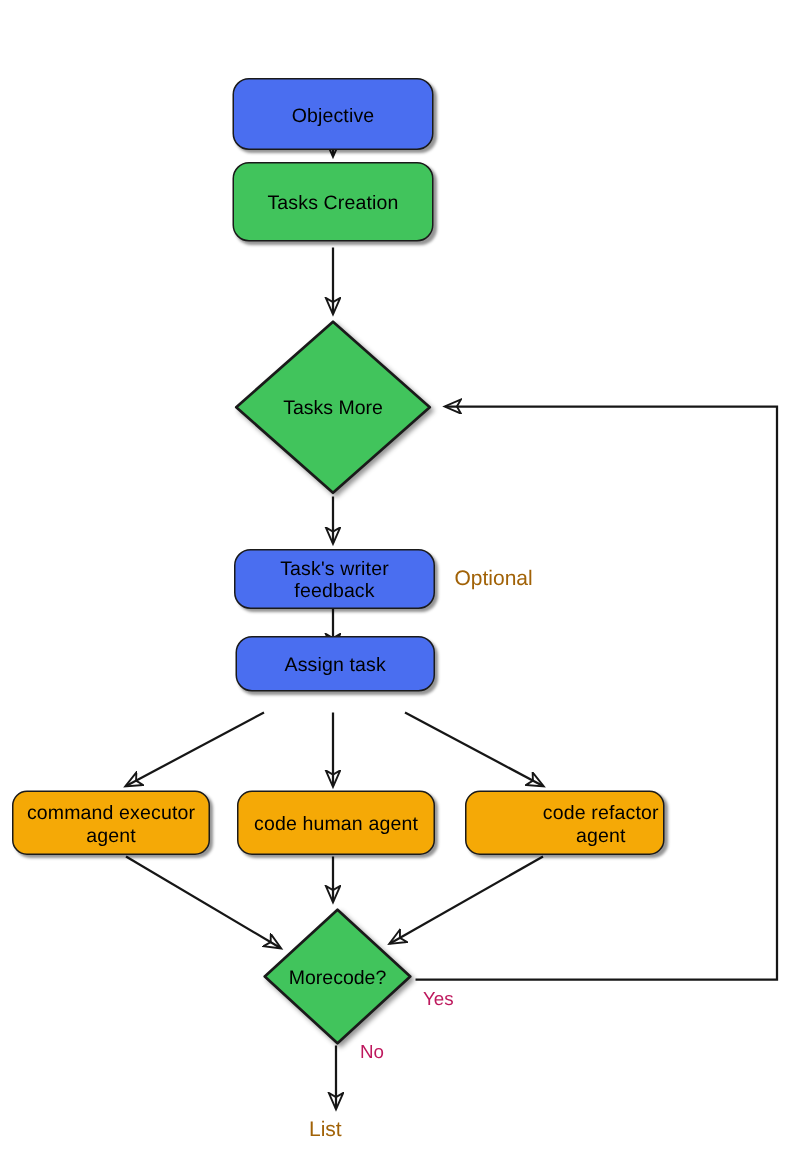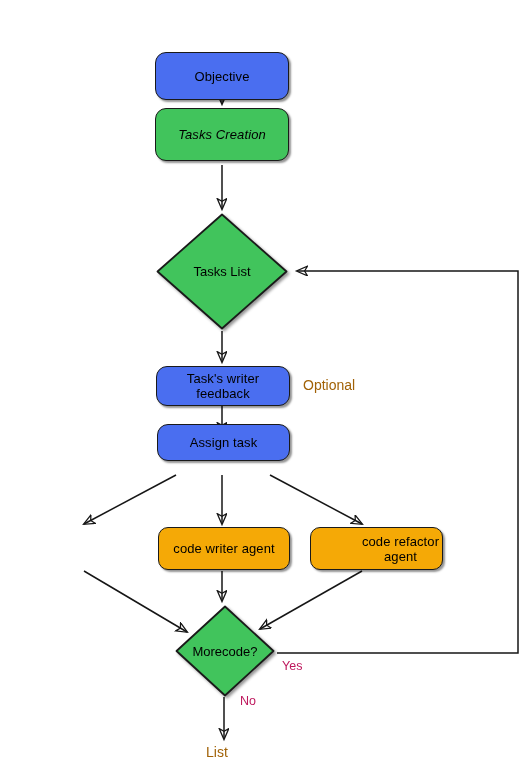--- a/index.html
+++ b/index.html
@@ -120,45 +120,49 @@
       <line x1="224" y1="697" x2="224" y2="739" marker-end="url(#ah)"></line>
 
       <path d="M 277 653 L 518 653 L 518 271 L 297 271" marker-end="url(#ah)"></path>
     </g>
   </svg>
 
   <div class="node box blue" style="left:155px; top:10px; width:134px; height:48px;margin-top:42px;">
     <span>Objective</span>
   </div>
 
-  <div class="node box green" style="left:155px; top:108px; width:134px; height:53px;font-style:italic;">
+  <div class="node box green" style="left:155px; top:108px; width:134px; height:53px;">
     <span>Tasks Creation</span>
   </div>
 
   <div class="diamond-wrap" style="left:155px; top:212px; width:134px; height:119px;">
     <svg width="134" height="119" viewBox="0 0 134 119" xmlns="http://www.w3.org/2000/svg">
       <path d="M 67 2.5 L 131.5 59.5 L 67 116.5 L 2.5 59.5 Z" fill="#41c45c" stroke="#1a1a1a" stroke-width="1.8" stroke-linejoin="round" style="filter: drop-shadow(2px 2px 1.6px rgba(0,0,0,0.42));"></path>
     </svg>
-    <div class="diamond-label">Tasks List</div>
+    <div class="diamond-label">Tasks More</div>
   </div>
 
   <div class="node box blue" style="left:156px; top:366px; width:134px; height:40px; flex-direction:column;">
     <span>Task's writer</span>
     <span>feedback</span>
   </div>
 
   <div class="free-label" style="left:303px; top:377px;">Optional</div>
 
   <div class="node box blue" style="left:157px; top:424px; width:133px; height:37px;">
     <span>Assign task</span>
   </div>
 
+  <div class="node box amber" style="left:8px; top:527px; width:132px; height:43px; flex-direction:column;">
+    <span>command executor</span>
+    <span>agent</span>
+  </div>
 
   <div class="node box amber" style="left:158px; top:527px; width:132px; height:43px;">
-    <span>code writer agent</span>
+    <span>code human agent</span>
   </div>
 
   <div class="node box amber" style="left:310px; top:527px; width:133px; height:43px;padding-left:48px;">
     <span>code refactor agent</span>
   </div>
 
   <div class="diamond-wrap" style="left:174px; top:604px; width:102px; height:94px;">
     <svg width="102" height="94" viewBox="0 0 102 94" xmlns="http://www.w3.org/2000/svg">
       <path d="M 51 2.5 L 99.5 47 L 51 91.5 L 2.5 47 Z" fill="#41c45c" stroke="#1a1a1a" stroke-width="1.8" stroke-linejoin="round" style="filter: drop-shadow(2px 2px 1.6px rgba(0,0,0,0.42));"></path>
     </svg>

